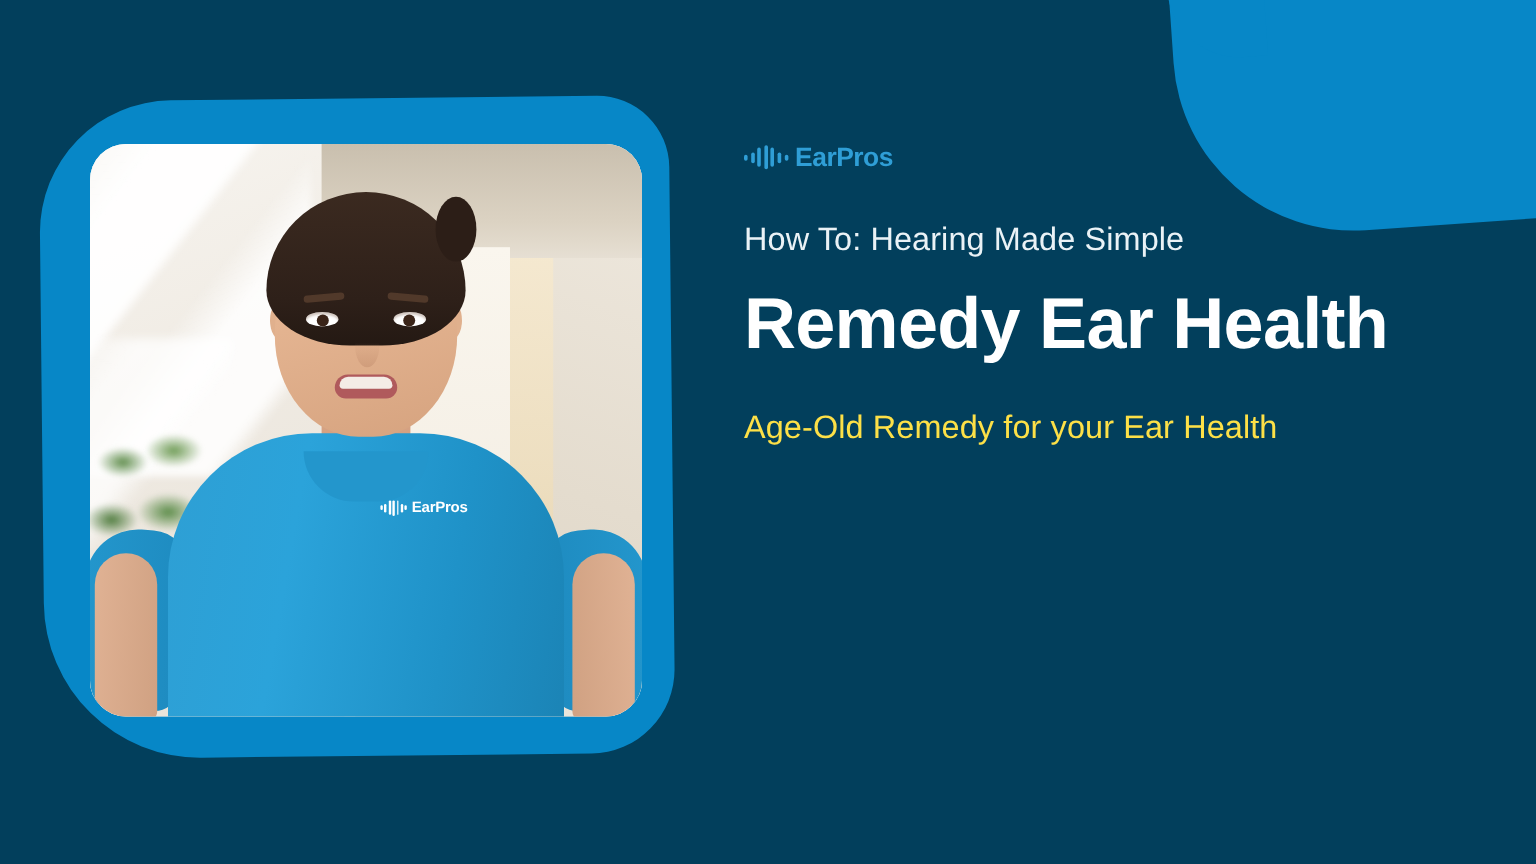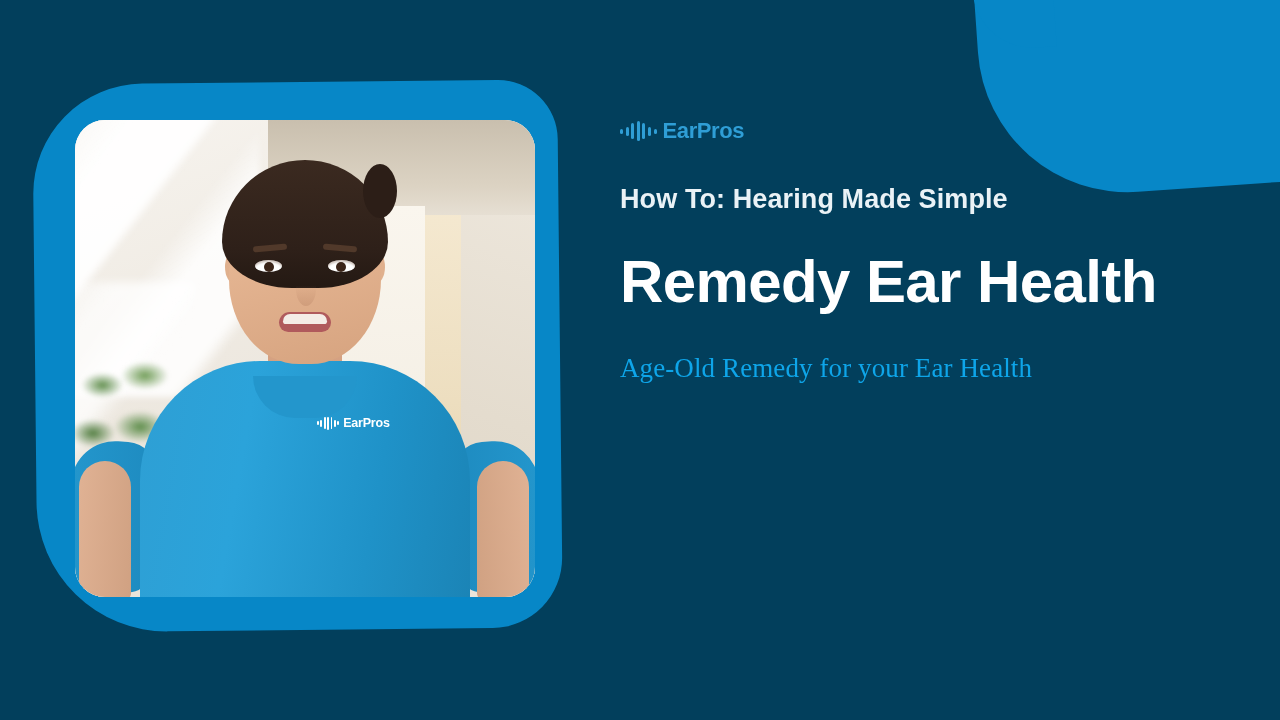--- a/index.html
+++ b/index.html
@@ -259,30 +259,30 @@
     left:620px; top:118px;
     width:630px;
   }
   .brand{ display:flex; align-items:center; gap:6px; margin-bottom:40px; }
   .brand .wf{ display:flex; align-items:center; gap:2.6px; height:20px; }
   .brand .wf i{ display:block; width:3px; background:#2F9ED6; border-radius:1.5px; }
   .brand .nm{
     color:#2F9ED6; font-size:22px; font-weight:bold; letter-spacing:-.4px;
   }
   .eyebrow{
-    color:#EAF2F6; font-size:27px; font-weight:bold;
-    letter-spacing:.1px; margin-bottom:26px;
+    color:#EAF2F6; font-size:27px; font-weight:normal;
+    letter-spacing:.1px; margin-bottom:14px;
   }
   .headline{
     color:#FFFFFF; font-size:60px; font-weight:bold;
     line-height:1.36; letter-spacing:-.6px;
     margin-bottom:30px;
   }
   .subtitle{
-    color:#0ea5e9; font-size:27px; font-weight:normal; letter-spacing:.1px;font-family:Liberation Serif, serif;
+    color:#fde047; font-size:27px; font-weight:normal; letter-spacing:.1px;
   }
 </style>
 </head>
 <body>
 
 <div class="stage">
 
   <div class="blob-tr"></div>
   <div class="photo-blue"></div>
 

